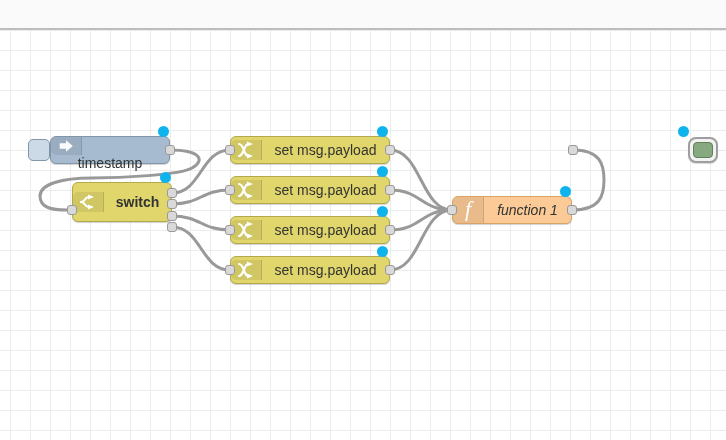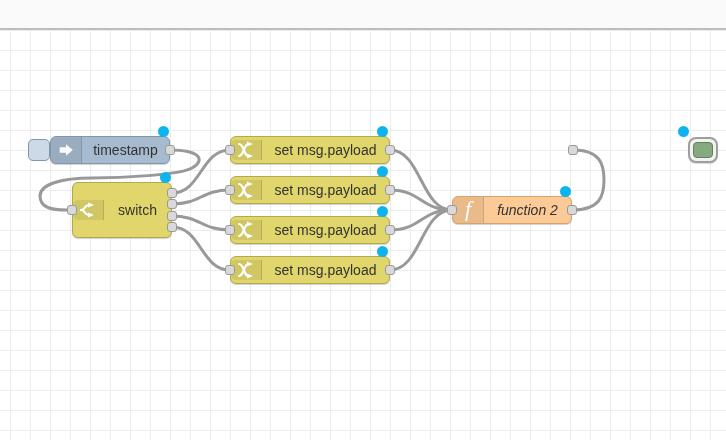--- a/index.html
+++ b/index.html
@@ -14,21 +14,21 @@
   #wires{position:absolute;left:0;top:0;width:726px;height:440px;z-index:1;}
   #wires path{stroke:var(--wire,#999);stroke-width:3;fill:none;stroke-linecap:round;}
   .node{position:absolute;height:28px;border-radius:6px;border:1px solid;display:flex;align-items:stretch;
     box-sizing:border-box;z-index:3;box-shadow:0 1px 1px rgba(0,0,0,0.18);}
   .node .icon-area{width:30px;display:flex;align-items:center;justify-content:center;
     background:rgba(0,0,0,0.07);border-right:1px solid rgba(0,0,0,0.12);border-radius:5px 0 0 5px;flex:none;}
   .node .icon-area.right{border-right:none;border-left:1px solid rgba(0,0,0,0.12);border-radius:0 5px 5px 0;}
   .node .label{flex:1;display:flex;align-items:center;justify-content:center;
     font-size:14px;color:var(--label,#333);white-space:nowrap;padding:0 4px;}
   .node .label.italic{font-style:italic;}
-  .node-inject{background:var(--inject_fill);border-color:var(--inject_border);}
+  .node-inject{background:var(--inject_fill);border-color:var(--inject_border);flex-direction:column;}
   .node-yellow{background:var(--yellow_fill);border-color:var(--yellow_border);align-items:center;}
   .node-function{background:var(--function_fill);border-color:var(--function_border);}
   .node-debug{background:var(--debug_fill);border-color:var(--debug_border);}
   .port{position:absolute;width:10px;height:10px;border-radius:3px;background:var(--port_fill,#d9d9d9);
     border:1px solid var(--port_border,#999);box-sizing:border-box;z-index:4;}
   .dot{position:absolute;width:11px;height:11px;border-radius:50%;background:var(--changed_dot,#0fb3ee);z-index:5;}
   .inject-btn{position:absolute;left:28px;top:139px;width:22px;height:22px;border-radius:5px;
     background:var(--inject_button_fill,#ccd9e6);border:1px solid var(--inject_border,#8197a8);
     box-sizing:border-box;z-index:2;}
   .debug-toggle{position:absolute;left:688px;top:137px;width:30px;height:26px;border-radius:8px;
@@ -64,21 +64,21 @@
 
   <div class="node node-inject" style="left:50px;top:136px;width:120px;">
     <span class="icon-area">
       <svg width="18" height="18" viewBox="0 0 20 20">
           <path d="M3 7h7V3.5L17.5 10 10 16.5V13H3z" fill="#fff" opacity="0.95"></path>
         </svg>
     </span>
     <span class="label">timestamp</span>
   </div>
 
-  <div class="node node-yellow" style="left:72px;top:182px;width:100px;height:56px;">
+  <div class="node node-yellow" style="left:72px;top:182px;width:100px;height:40px;font-weight:bold;">
     <span class="icon-area">
       <svg width="20" height="20" viewBox="0 0 20 20">
         <g stroke="#fff" stroke-width="2.2" fill="none" stroke-linecap="round">
           <path d="M3 10 C7 10 7 5 10.5 5"></path>
           <path d="M3 10 C7 10 7 15 10.5 15"></path>
         </g>
         <path d="M10 2.5 L16 5 L10 7.5 Z" fill="#fff"></path>
         <path d="M10 12.5 L16 15 L10 17.5 Z" fill="#fff"></path>
       </svg>
     </span>
@@ -137,21 +137,21 @@
     </span>
     <span class="label">set msg.payload</span>
   </div>
 
   <div class="node node-function" style="left:452px;top:196px;width:120px;">
     <span class="icon-area">
       <svg width="20" height="24" viewBox="0 0 20 24">
         <text x="10" y="18" font-family="Liberation Serif, serif" font-style="italic" font-size="22" fill="#fff" text-anchor="middle">f</text>
       </svg>
     </span>
-    <span class="label italic">function 2</span>
+    <span class="label italic">function 1</span>
   </div>
 
 
   <div class="port" style="left:165px;top:145px;"></div>
   <div class="port" style="left:67px;top:205px;"></div>
   <div class="port" style="left:167px;top:188px;"></div>
   <div class="port" style="left:167px;top:199px;"></div>
   <div class="port" style="left:167px;top:211px;"></div>
   <div class="port" style="left:167px;top:222px;"></div>
   <div class="port" style="left:225px;top:145px;"></div>

